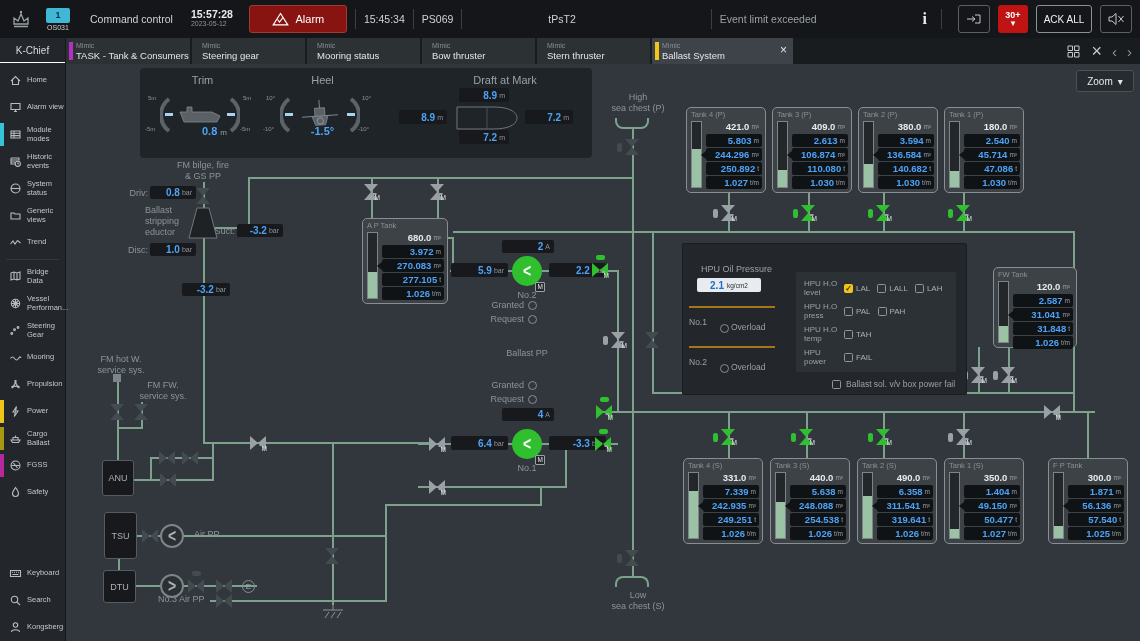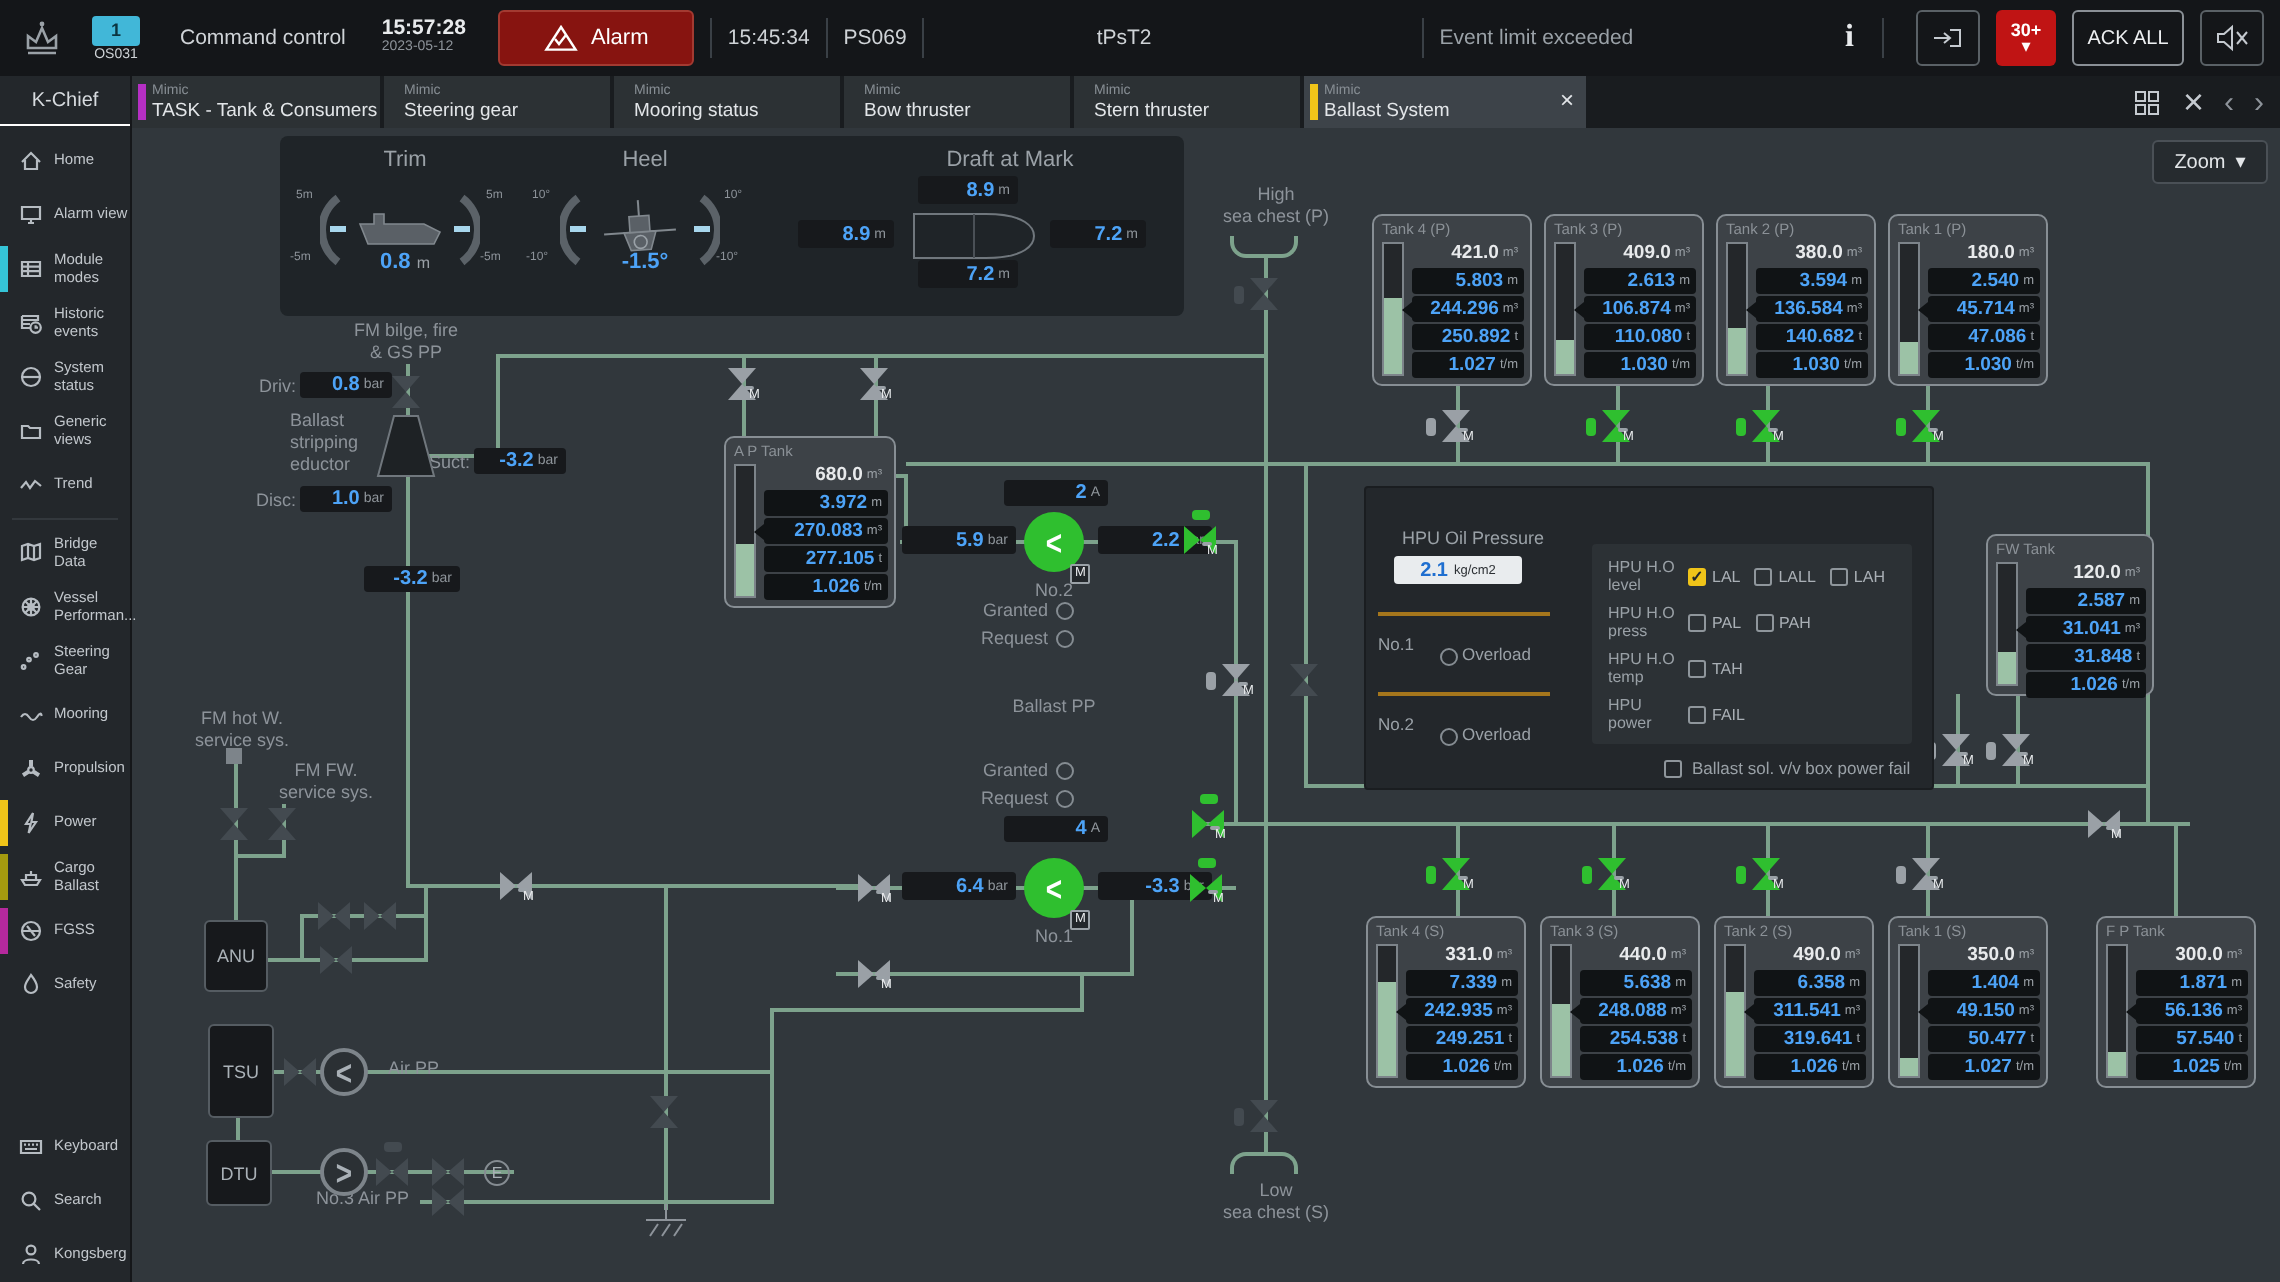--- a/index.html
+++ b/index.html
@@ -454,21 +454,21 @@
       <rect x="67" y="17" width="8" height="3" fill="#a7d6ec"></rect>
       <g transform="rotate(-4 40 20)">
         <line x1="22" y1="20" x2="58" y2="20" stroke="#81888e"></line>
         <path d="M32,20 h16 l-3,9 h-10 z" fill="#5a6066" stroke="#81888e" stroke-width="0.8"></path>
         <rect x="35" y="12" width="10" height="8" fill="#5a6066" stroke="#81888e" stroke-width="0.8"></rect>
         <line x1="40" y1="4" x2="40" y2="12" stroke="#81888e"></line>
         <circle cx="40" cy="25" r="3.2" fill="none" stroke="#9aa1a7" stroke-width="0.8"></circle>
       </g>
     </svg>
   </div>
-  <div class="att-val" style="left:165px;top:125px;width:75px;">
+  <div class="att-val" style="left:152px;top:125px;width:75px;text-align:right;">
     <span>0.8</span> <span class="u">m</span>
   </div>
   <div class="att-val" style="left:285px;top:125px;width:75px;">
     <span>-1.5°</span>
   </div>
   <div class="vbox" style="left:459px;top:88px;width:50px;height:14px;">
     <span class="v">8.9</span>
       <span class="u">m</span>
   </div>
   <div class="vbox" style="left:399px;top:110px;width:48px;height:14px;">

